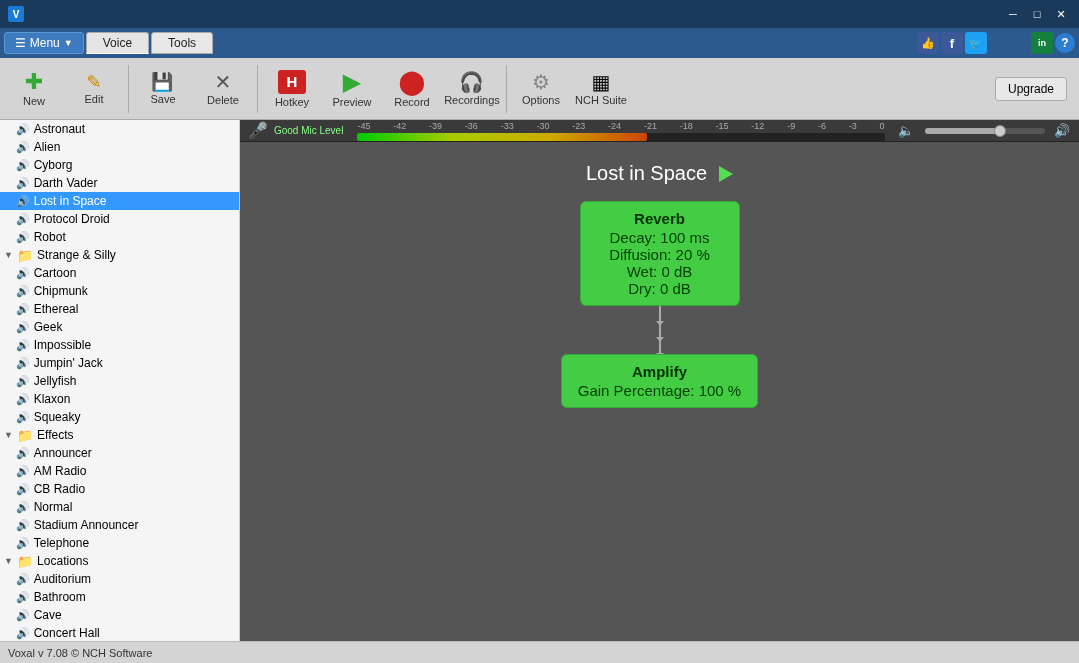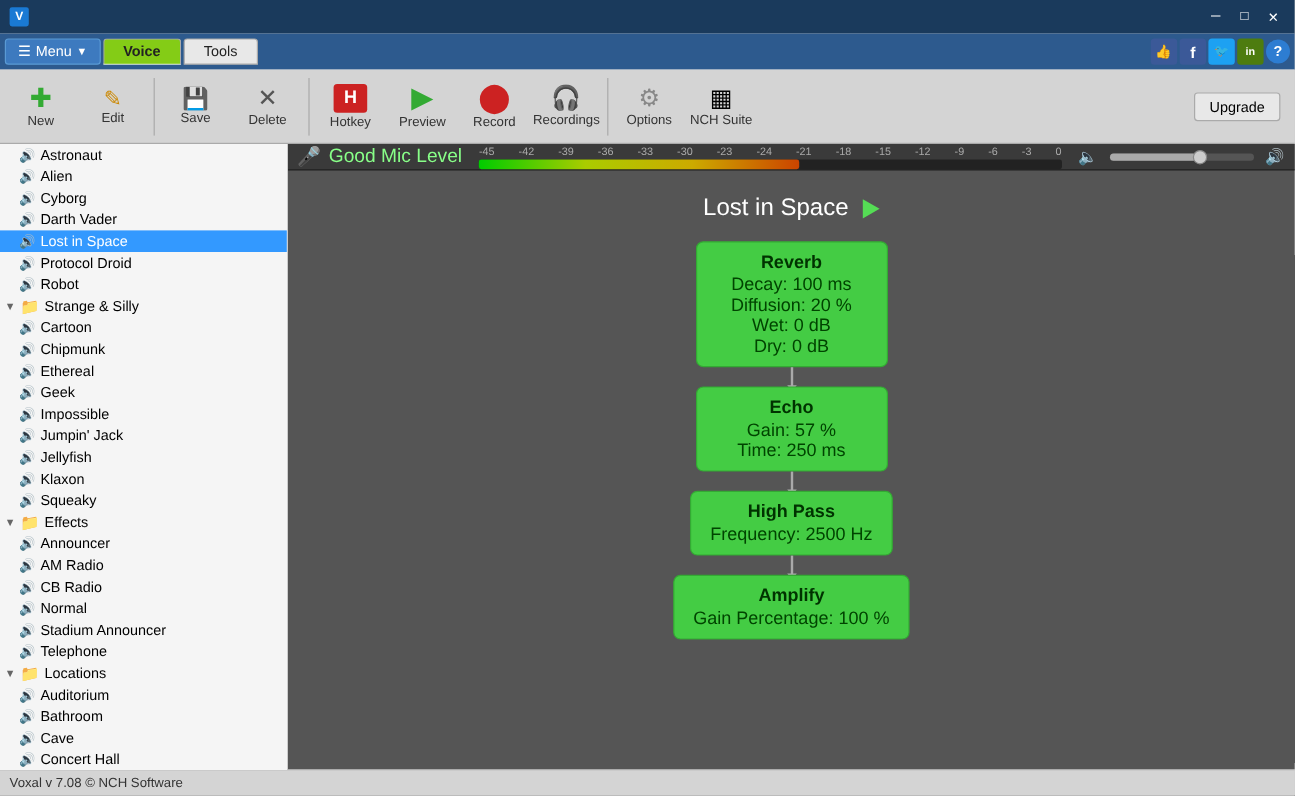--- a/index.html
+++ b/index.html
@@ -32,21 +32,21 @@
       padding: 0 4px;
     }
     .menu-btn {
       background: #3d7abf; border: 1px solid #5a9ad4; color: white; padding: 3px 10px;
       cursor: pointer; font-size: 12px; border-radius: 3px; display: flex; align-items: center; gap: 4px;
     }
     .tab-btn {
       background: #e8e8e8; border: 1px solid #aaa; color: #222; padding: 3px 16px;
       cursor: pointer; font-size: 12px; border-radius: 3px 3px 0 0;
     }
-    .tab-btn.active { background: #84cc16; border-bottom-color: white; font-weight: bold; }
+    .tab-btn.active { background: #e5e5e5; border-bottom-color: white; font-weight: normal; }
 
     
     .social-icons { margin-left: auto; display: flex; align-items: center; gap: 2px; }
     .social-icon { width: 22px; height: 22px; display: flex; align-items: center; justify-content: center; border-radius: 3px; font-size: 11px; font-weight: bold; color: white; cursor: pointer; }
 
     
     #toolbar {
       background: #d4d4d4;
       border-bottom: 1px solid #aaa;
       height: 62px;
@@ -225,21 +225,21 @@
     <span>☰</span>
     <span>Menu</span>
     <span style="font-size:9px;">▼</span>
   </button>
   <button class="tab-btn active">Voice</button>
   <button class="tab-btn">Tools</button>
   <div class="social-icons">
     <div class="social-icon" style="background:#3b5998;">👍</div>
     <div class="social-icon" style="background:#3b5998;font-weight:bold;font-size:13px;">f</div>
     <div class="social-icon" style="background:#1da1f2;font-size:10px;">🐦</div>
-    <div class="social-icon" style="background:#4d7c0f;font-size:9px;font-weight:bold;">in</div>
+    <div class="social-icon" style="background:#15803d;font-size:9px;font-weight:bold;margin-left:42px;">in</div>
     <div class="help-icon">?</div>
   </div>
 </div>
 
 <div id="toolbar">
   <div class="tool-item">
     <span class="tool-icon" style="color:#33aa33;">✚</span>
     <span class="tool-label">New</span>
   </div>
   <div class="tool-item">
@@ -410,21 +410,21 @@
       <span style="color:#4a90d9;font-size:11px;">🔊</span>
       <span>Concert Hall</span>
     </div>
 
   </div>
 
   <div id="content">
 
     <div id="level-bar">
       <span style="color:#aaa;font-size:16px;">🎤</span>
-      <span style="color:#88ff88;font-size:16px;white-space:nowrap;">Good Mic Level</span>
+      <span style="color:#88ff88;font-size:10px;white-space:nowrap;">Good Mic Level</span>
       <div style="flex:1;position:relative;margin:0 8px;">
         <div style="display:flex;justify-content:space-between;color:#aaa;font-size:9px;margin-bottom:2px;">
           <span>-45</span>
             <span>-42</span>
             <span>-39</span>
             <span>-36</span>
             <span>-33</span>
             <span>-30</span>
             <span>-23</span>
             <span>-24</span>
@@ -459,35 +459,22 @@
         <div class="box-title">Reverb</div>
         <div class="box-detail">
           <span>Decay: 100 ms</span><br>
           <span>Diffusion: 20 %</span><br>
           <span>Wet: 0 dB</span><br>
           <span>Dry: 0 dB</span>
         </div>
       </div>
       <div class="flow-arrow"></div>
 
-      <div class="flow-box">
-        <div class="box-title">Echo</div>
-        <div class="box-detail">
-          <span>Gain: 57 %</span><br>
-          <span>Time: 250 ms</span>
-        </div>
-      </div>
       <div class="flow-arrow"></div>
 
-      <div class="flow-box">
-        <div class="box-title">High Pass</div>
-        <div class="box-detail">
-          <span>Frequency: 2500 Hz</span>
-        </div>
-      </div>
       <div class="flow-arrow"></div>
 
       <div class="flow-box">
         <div class="box-title">Amplify</div>
         <div class="box-detail">
           <span>Gain Percentage: 100 %</span>
         </div>
       </div>
     </div>
   </div>

